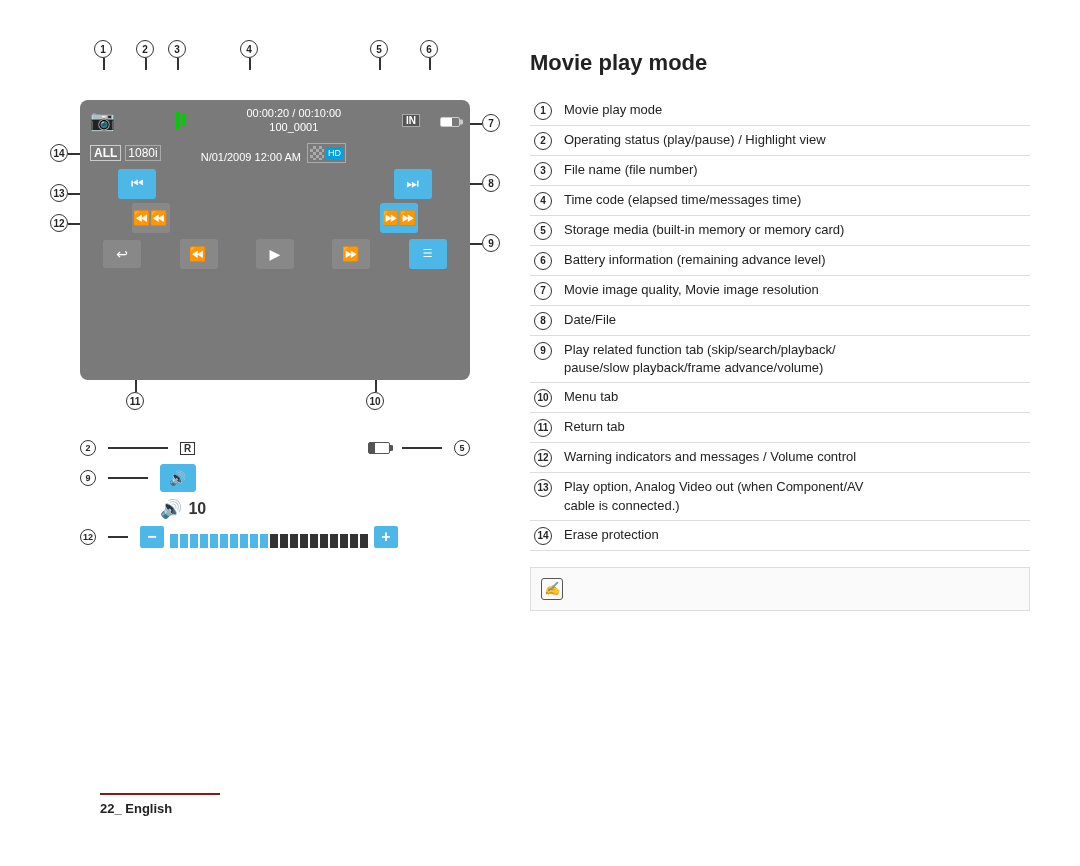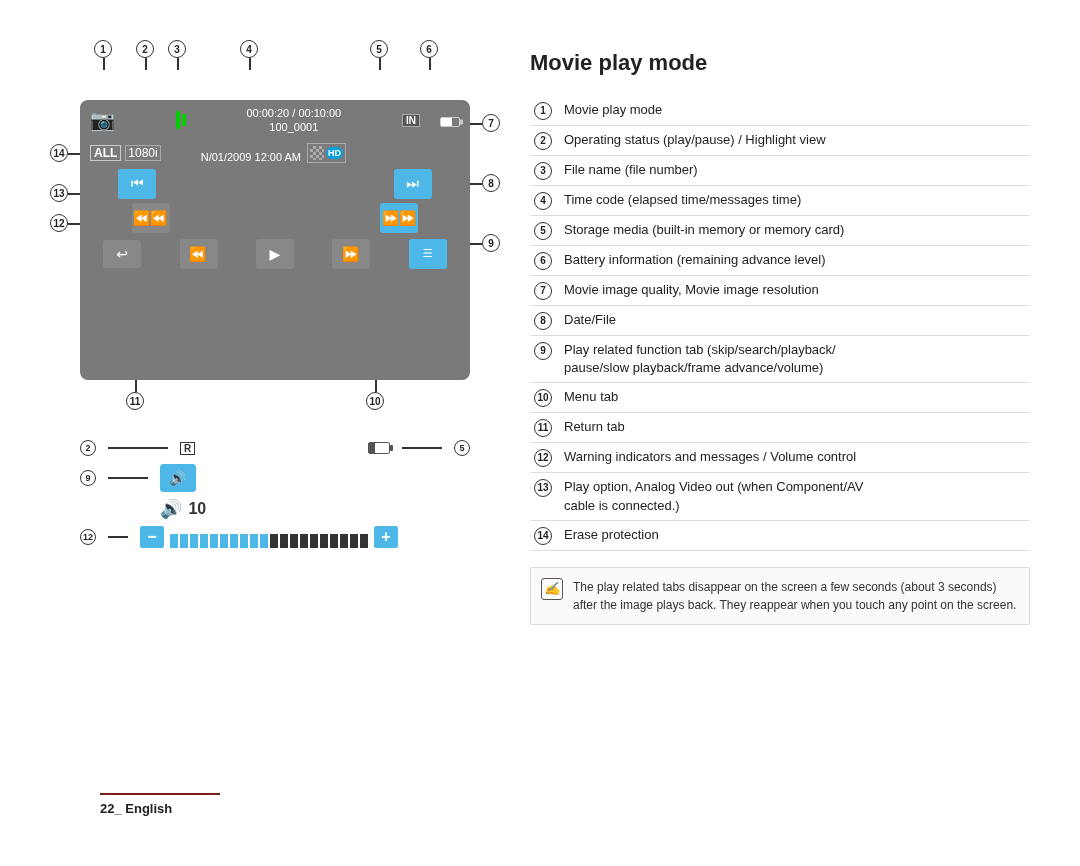--- a/index.html
+++ b/index.html
@@ -140,23 +140,22 @@
         linear-gradient(45deg, transparent 75%, #aaa 75%),
         linear-gradient(-45deg, transparent 75%, #aaa 75%);
       background-size: 6px 6px;
       background-position: 0 0, 0 3px, 3px -3px, -3px 0px;
     }
 
     .hd-badge {
       background: #00a0e0;
       color: #fff;
       font-size: 9px;
-      font-weight: bold;
+      font-weight: normal;
       padding: 1px 2px;
-      border-radius: 6px;
     }
 
     .screen-center {
       display: flex;
       justify-content: center;
       align-items: center;
       height: 80px;
       position: relative;
     }
 
@@ -686,18 +685,17 @@
         </tr>
         <tr>
           <td><span class="num-badge">14</span></td>
           <td>Erase protection</td>
         </tr>
       </tbody>
     </table>
 
     <div class="note-box">
       <div class="note-icon">✍</div>
-      <p class="note-text">The play related tabs disappear on the screen a few seconds (about 3 seconds) after the image plays back. They reappear when you touch any point on the screen.</p>
     </div>
 
   </div>
 
 </div>
 
 </body></html>

